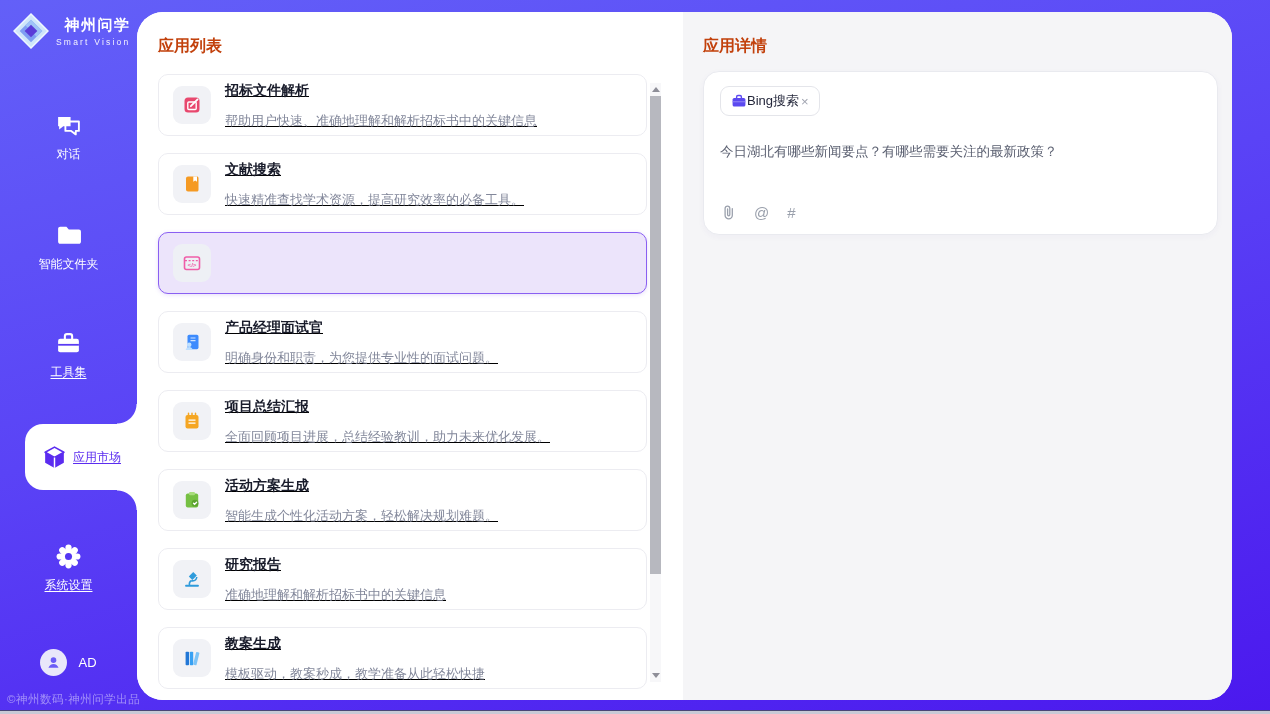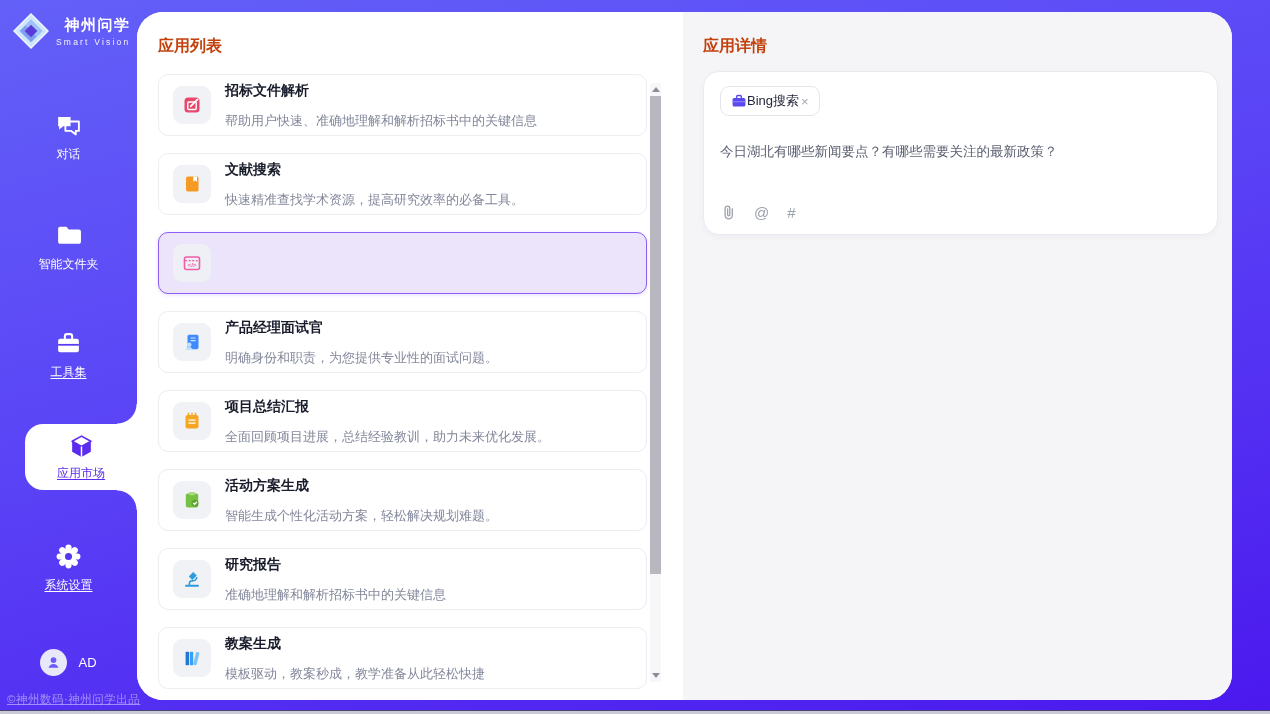--- a/index.html
+++ b/index.html
@@ -17,39 +17,39 @@
   
   .sidebar{position:absolute;left:0;top:0;width:137px;height:714px;color:#fff;}
   .logo{position:absolute;top:13px;left:13px;display:flex;align-items:center;gap:7px;text-align:right;}
   .logo-text .cn{font-size:15px;font-weight:700;letter-spacing:1.5px;}
   .logo-text .en{font-size:8.5px;letter-spacing:2.2px;opacity:.92;margin-top:2px;}
   .nav-item{position:absolute;left:0;width:137px;display:flex;flex-direction:column;align-items:center;gap:7px;cursor:pointer;}
   .nav-label{font-size:12px;color:#fff;}
   .nav-label.u{text-decoration:underline;text-underline-offset:2px;}
   .nav-chat{top:112px;} .nav-folder{top:222px;} .nav-tools{top:330px;} .nav-gear{top:543px;}
   .nav-market{top:424px;left:25px;width:112px;height:66px;background:#fff;border-radius:18px 0 0 18px;
-    display:flex;flex-direction:column;align-items:center;justify-content:center;gap:5px;}
+    display:flex;flex-direction:row;align-items:center;justify-content:center;gap:5px;}
   .nav-market::before{content:"";position:absolute;right:0;top:-20px;width:20px;height:20px;
     background:radial-gradient(circle at 0 0,rgba(0,0,0,0) 19px,#fff 20px);}
   .nav-market::after{content:"";position:absolute;right:0;bottom:-20px;width:20px;height:20px;
     background:radial-gradient(circle at 0 100%,rgba(0,0,0,0) 19px,#fff 20px);}
   .nav-market .nav-label{color:#5b2cf0;text-decoration:underline;text-underline-offset:2px;}
   .user-row{position:absolute;top:649px;left:0;width:137px;display:flex;align-items:center;justify-content:center;gap:11px;}
   .avatar{width:27px;height:27px;border-radius:50%;background:#e9e7fa;display:flex;align-items:center;justify-content:center;}
   .user-name{font-size:13px;color:#fff;}
-  .copyright{position:absolute;left:7px;bottom:7px;font-size:11.5px;color:rgba(255,255,255,.45);letter-spacing:.5px;white-space:nowrap;text-decoration:underline;}
+  .copyright{position:absolute;left:7px;bottom:7px;font-size:11.5px;color:rgba(255,255,255,.45);letter-spacing:.5px;white-space:nowrap;}
 
   
   .content{position:absolute;left:137px;top:12px;width:1095px;height:688px;border-radius:26px;
     background:#fff;overflow:hidden;display:flex;}
   .panel-header{font-size:16px;font-weight:700;color:#c2410c;}
 
   
   .panel-list{width:546px;background:#fff;padding:24px 22px 0 21px;position:relative;}
-  .cards{margin-top:17px;}
+  .cards{margin-top:17px;text-decoration:underline;}
   .card{display:flex;align-items:center;gap:14px;width:489px;height:62px;padding:0 14px;
     border:1px solid #ececf1;border-radius:10px;margin-bottom:17px;background:#fff;cursor:pointer;}
   .card.selected{background:#ece4fb;border:1px solid #8a5ff2;box-shadow:0 1px 4px rgba(120,80,230,.18);}
   .tile{flex:0 0 38px;width:38px;height:38px;border-radius:9px;background:#f1f2f6;display:flex;align-items:center;justify-content:center;}
   .card.selected .tile{background:#eef0f5;}
   .card-title{font-size:14px;font-weight:700;color:#191c2b;line-height:17px;}
   .card-desc{font-size:13px;color:#82879a;margin-top:14px;line-height:16px;white-space:nowrap;text-align:center;}
   .scroll-track{position:absolute;right:22px;top:71px;bottom:18px;width:11px;background:#f7f7f9;}
   .scroll-thumb{position:absolute;left:0;right:0;top:13px;height:478px;background:#b7b8bf;}
   .arr{position:absolute;left:1.5px;width:0;height:0;border-left:4px solid transparent;border-right:4px solid transparent;}

